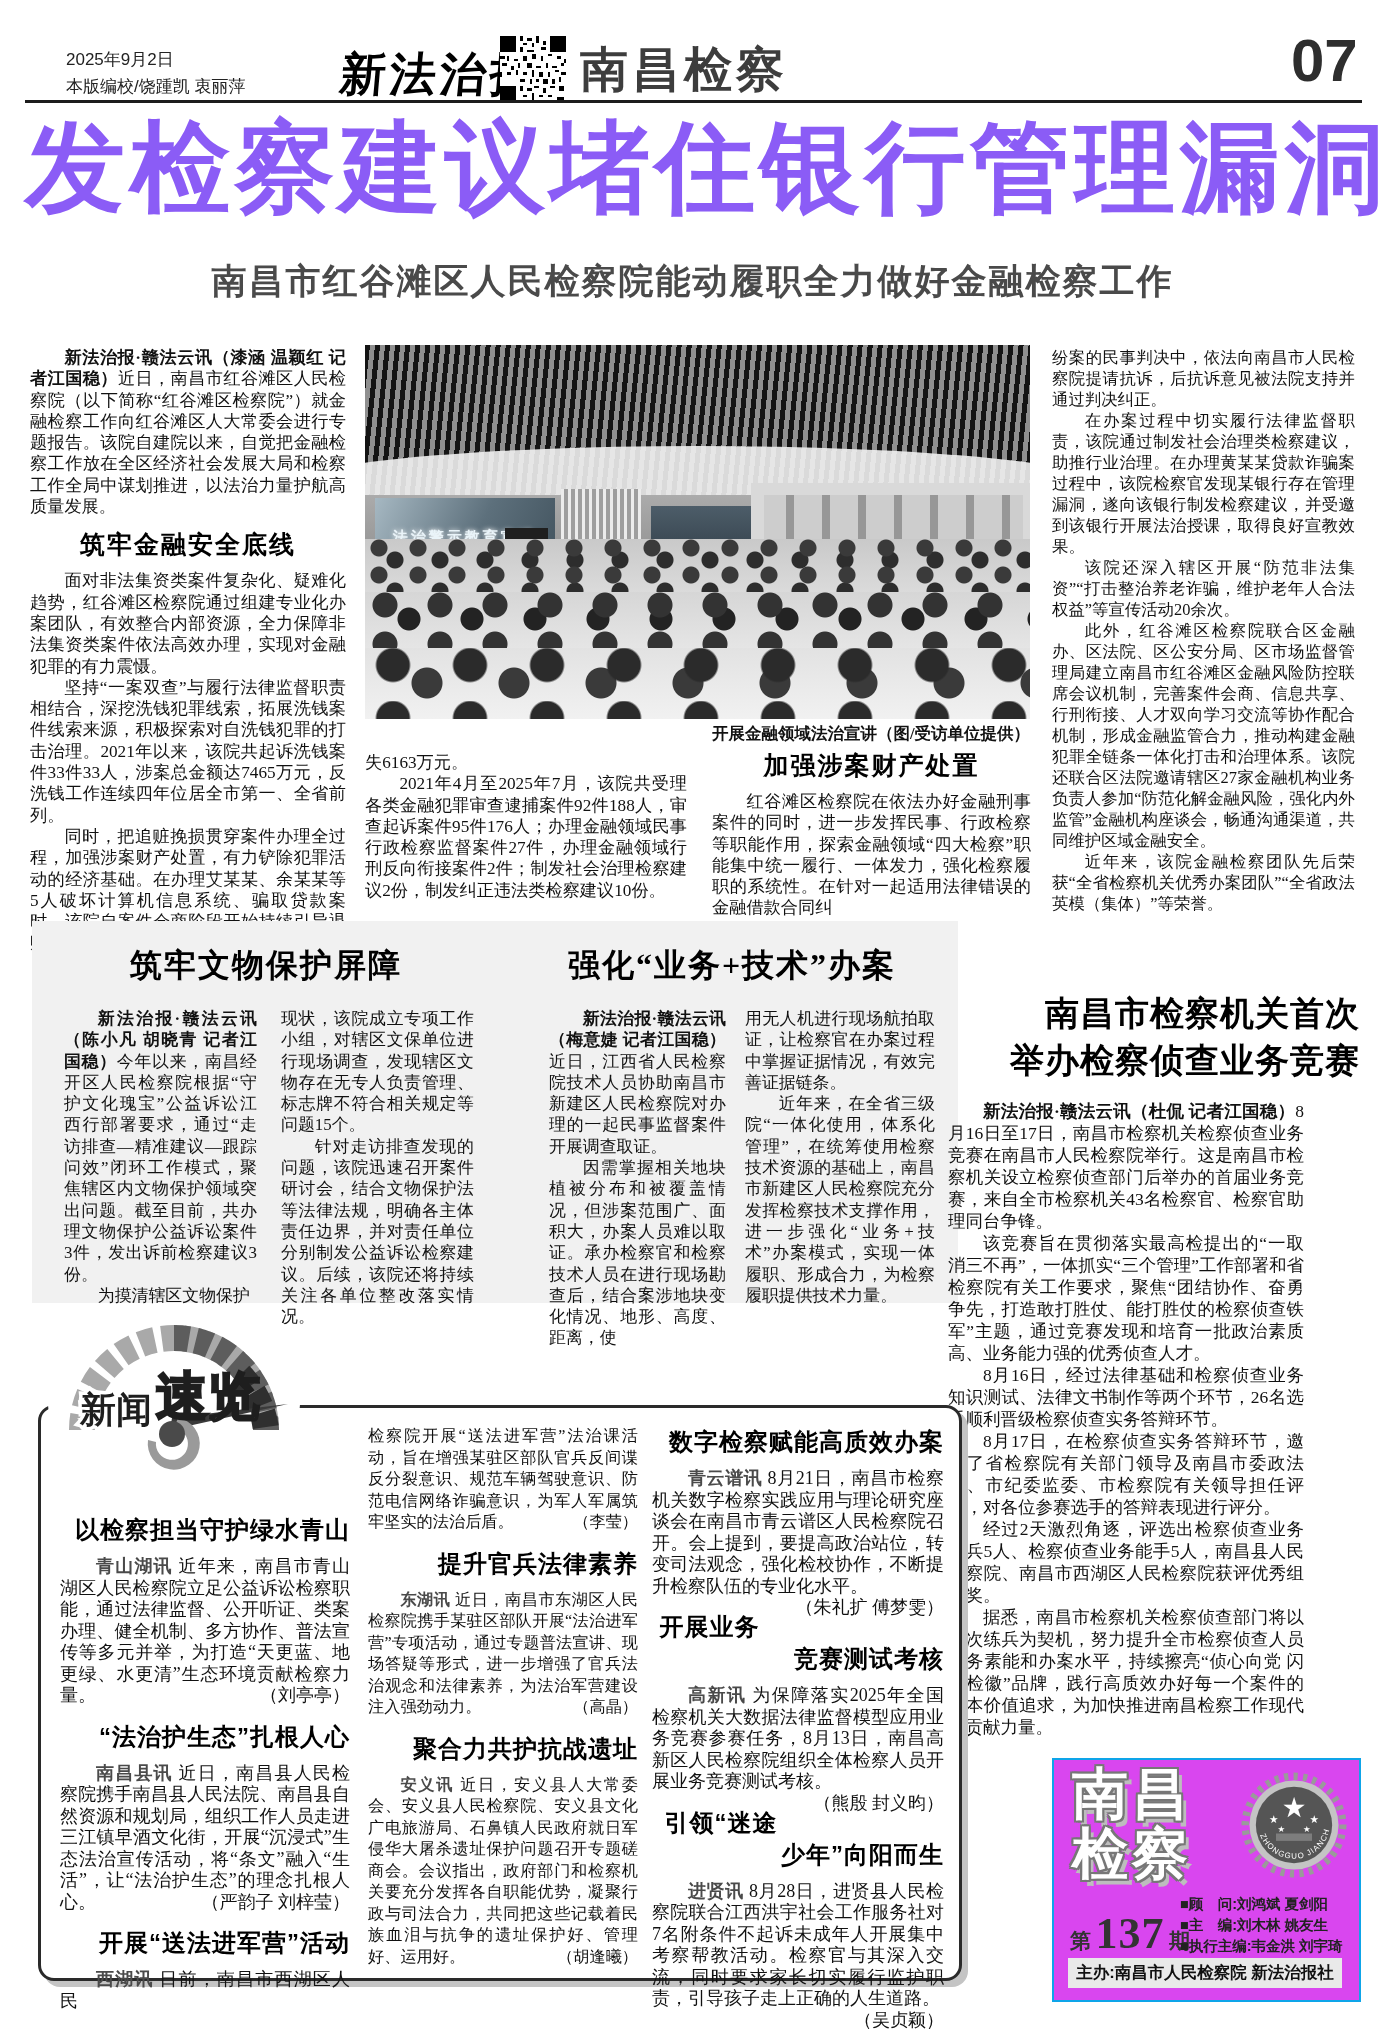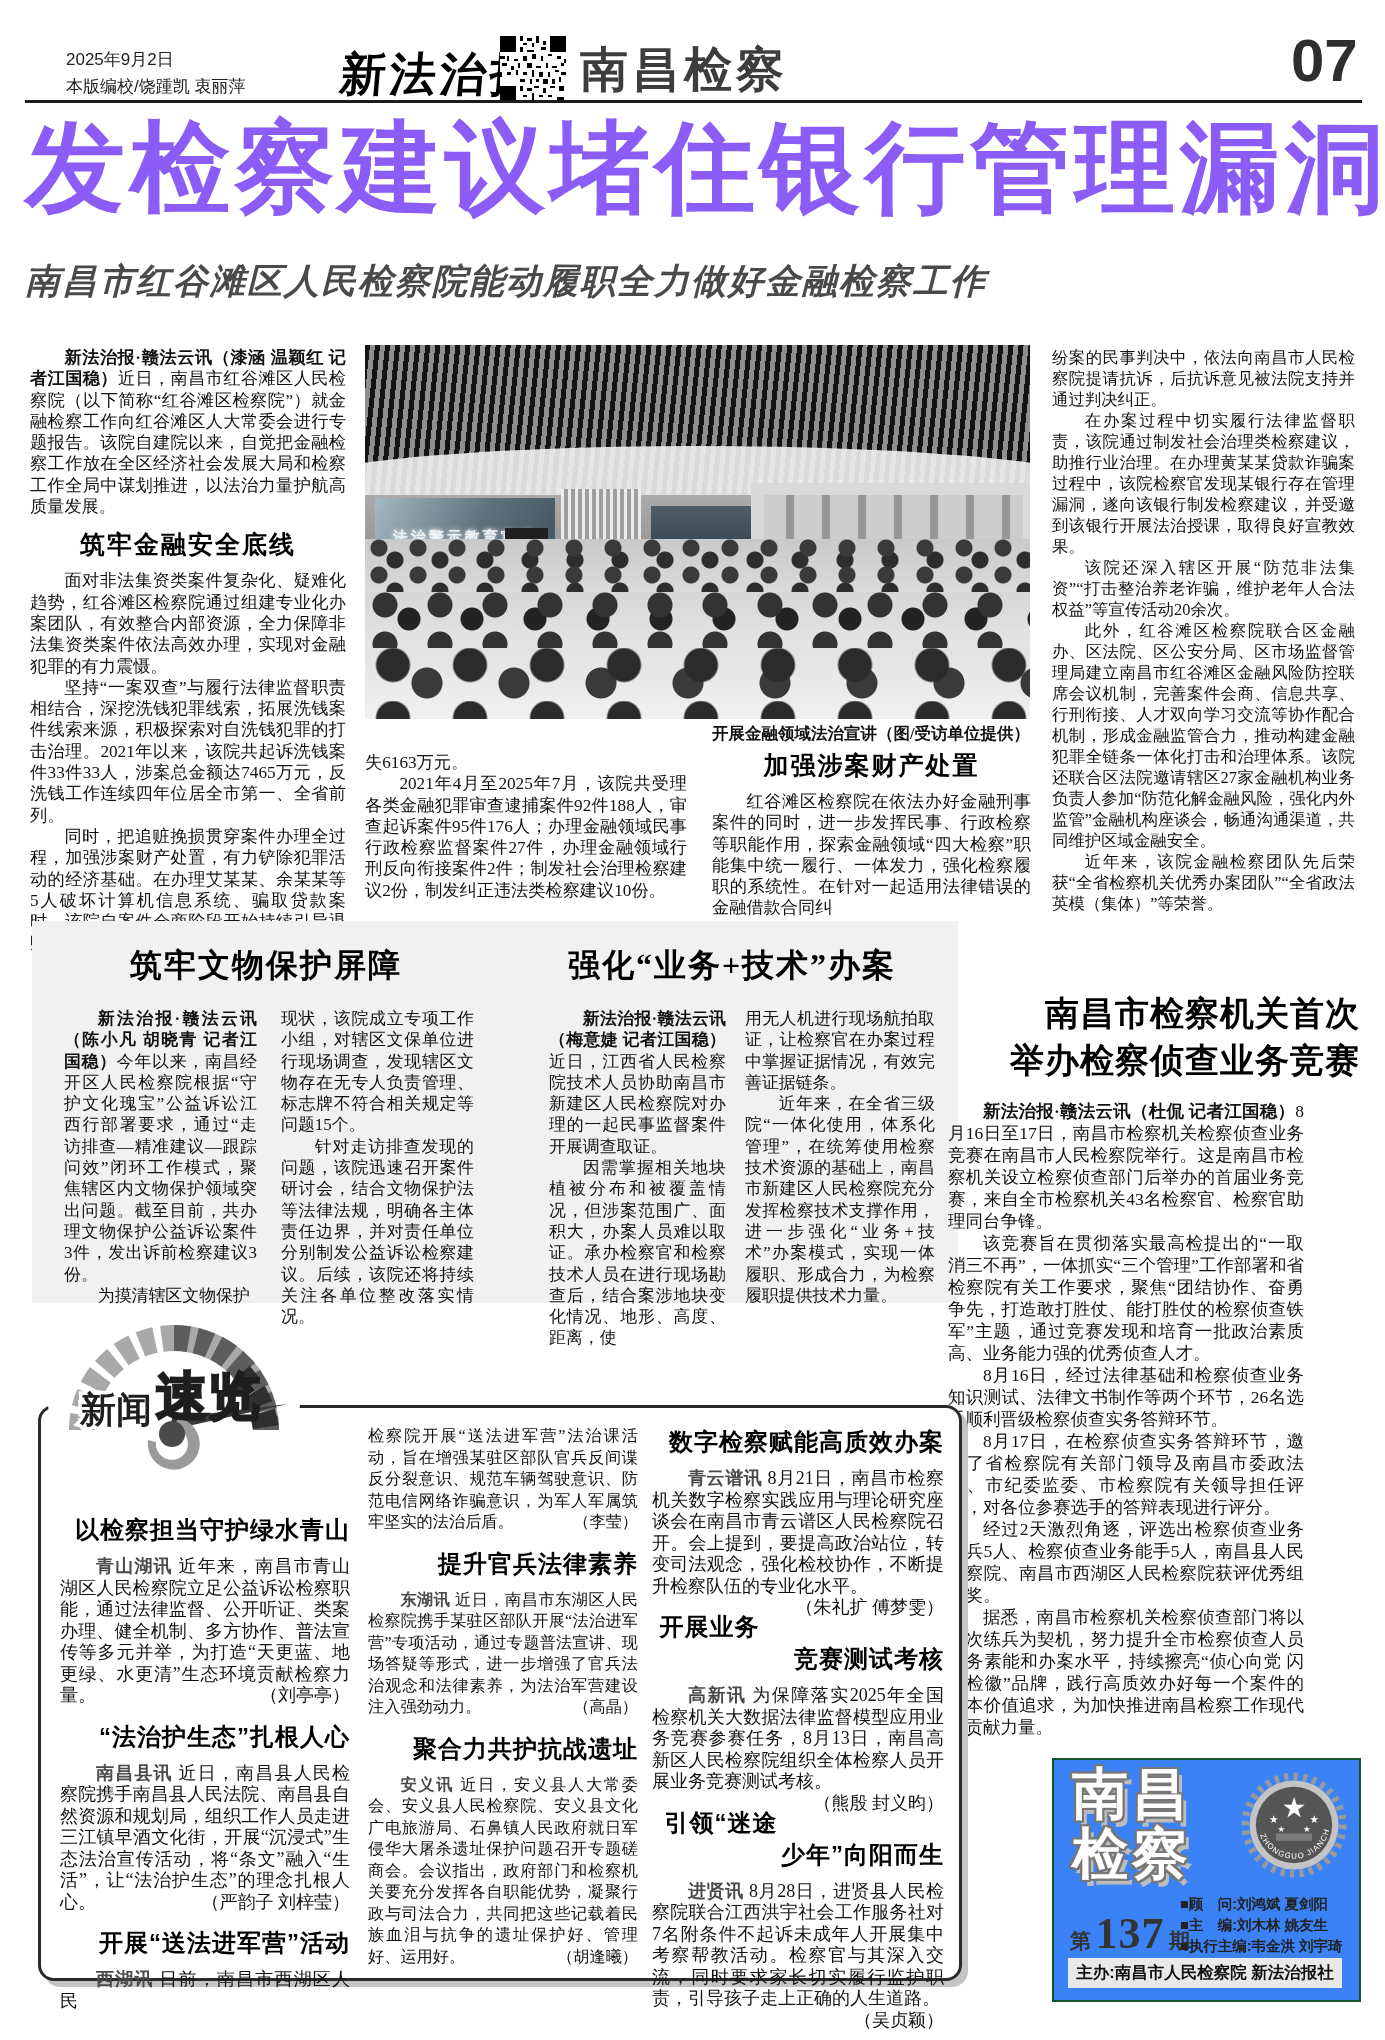--- a/index.html
+++ b/index.html
@@ -10,22 +10,22 @@
   .hdr-date{left:66px;top:46px;font-size:17px;line-height:27px;color:#222;}
   .masthead{left:340px;top:44px;font-family:"Liberation Serif",serif;font-weight:900;font-size:46px;
             transform:skewX(-5deg);letter-spacing:4px;color:#000;}
   .qr{left:500px;top:36px;width:66px;height:66px;background:#fff;}
   .section-title{left:580px;top:38px;font-size:48px;font-weight:900;color:#3d3d3d;letter-spacing:4px;}
   .pagenum{left:1278px;top:26px;font-size:60px;font-weight:800;color:#2e2e2e;margin-left:13px;}
   .hdr-rule{left:25px;top:100px;width:1337px;height:3px;background:#1c1c1c;}
   
   .headline{left:25px;top:102px;width:1335px;text-align:center;font-size:100px;font-weight:900;
             letter-spacing:5px;color:#8b5cf6;white-space:nowrap;}
-  .subtitle{left:25px;top:258px;width:1335px;text-align:left;font-size:35px;font-weight:800;
-            color:#4a4a4a;letter-spacing:2px;font-style:italic;}
+  .subtitle{left:25px;top:258px;width:1335px;text-align:center;font-size:35px;font-weight:800;
+            color:#4a4a4a;letter-spacing:2px;}
   .b{font-family:"Liberation Serif",serif;font-size:17.2px;line-height:21.3px;text-align:justify;margin:0;}
   .ind{text-indent:2em;}
   .lead-in{font-weight:700;}
   .sh{font-family:"Liberation Sans",sans-serif;font-weight:800;font-size:25px;text-align:center;
       margin:11px 0 9px;letter-spacing:2px;color:#000;}
   .l-col1{left:30px;top:347px;width:316px;}
   .l-col2{left:365px;top:752px;width:322px;}
   .l-col3{left:712px;top:749px;width:319px;}
   .l-col4{left:1052px;top:347px;width:303px;}
   .l-col4 .b{font-size:16.4px;line-height:21px;}
@@ -87,21 +87,21 @@
   .d-col{position:absolute;}
   .d-colA{left:60px;top:1500px;width:290px;}
   .d-colB{left:368px;top:1426px;width:270px;}
   .d-colC{left:652px;top:1426px;width:292px;}
   .d-h{font-weight:800;font-size:24px;text-align:right;margin:14px 0 10px;letter-spacing:1px;color:#000;}
   .d-col .b{font-size:18px;line-height:21.5px;}
   .d-colB .b{font-size:16.2px;}
   .dl{font-weight:700;color:#4a4a4a;}
   .byl{float:right;}
   
-  .pbox{left:1052px;top:1758px;width:305px;height:240px;border:2px solid #14532d;background:#3b82f6;}
+  .pbox{left:1052px;top:1758px;width:305px;height:240px;border:2px solid #0ea5e9;background:#d946ef;}
   .pb-title{position:absolute;left:18px;top:4px;font-family:"Liberation Serif",serif;font-weight:900;
             font-size:56px;line-height:60px;letter-spacing:4px;color:#fff;
             text-shadow:-2px -2px 0 #777,2px -2px 0 #777,-2px 2px 0 #777,2px 2px 0 #777,
                         0 -2px 0 #777,0 2px 0 #777,-2px 0 0 #777,2px 0 0 #777,5px 6px 0 #bdbdbd;}
   .pb-emblem{position:absolute;right:12px;top:12px;width:106px;height:106px;}
   .pb-issue{position:absolute;left:16px;top:148px;color:#333;}
   .pb-issue .small{font-size:21px;font-weight:700;}
   .pb-issue .big{font-size:44px;font-weight:800;font-family:"Liberation Serif",serif;letter-spacing:1px;}
   .pb-credits{position:absolute;left:126px;top:134px;font-size:14.5px;line-height:21px;font-weight:700;color:#222;}
   .pb-org{position:absolute;left:14px;top:198px;width:274px;background:#e9e9e9;text-align:center;

